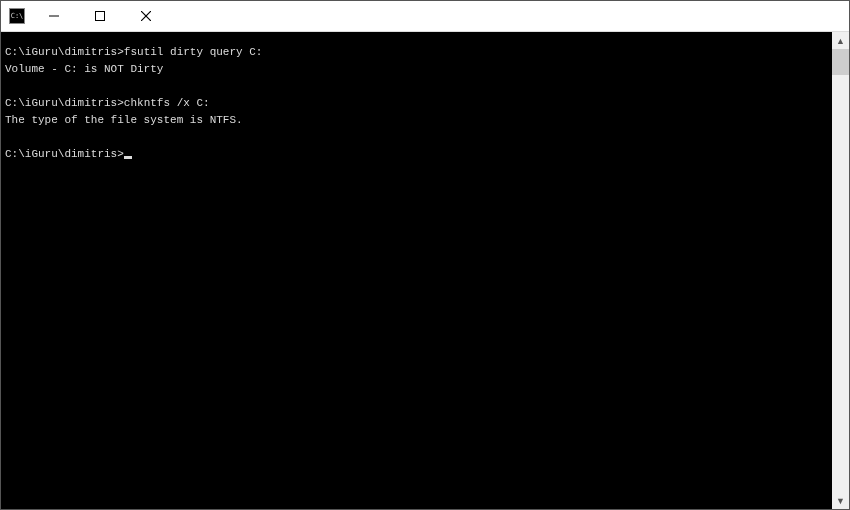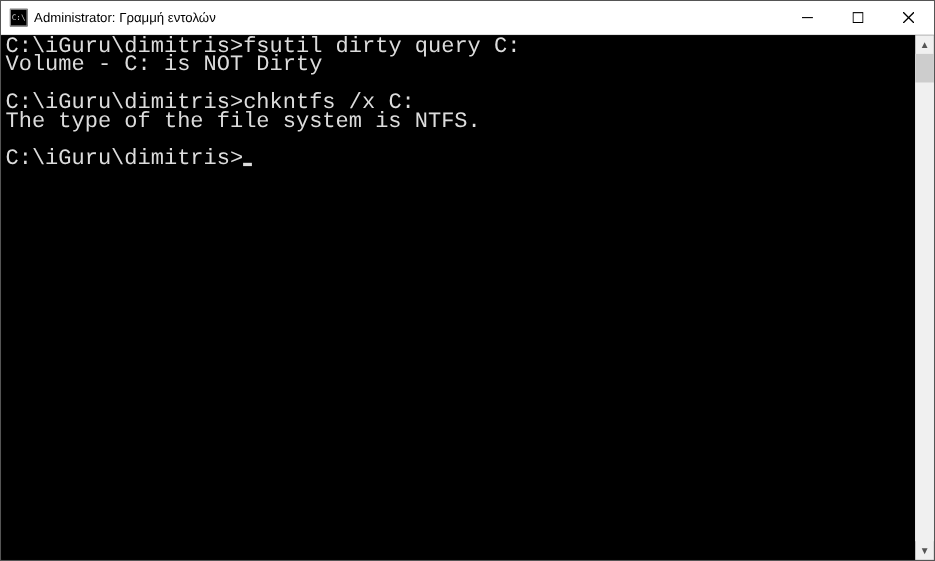--- a/index.html
+++ b/index.html
@@ -68,23 +68,23 @@
     .client-area {
       flex: 1;
       display: flex;
       background: #000;
     }
     .terminal {
       flex: 1;
       background: #000;
       color: #dcdcdc;
       font-family: Consolas, "Courier New", monospace;
-      font-size: 20px;
+      font-size: 11px;
       line-height: 17px;
-      padding: 2px 0 2px 4px;
+      padding: 12px 0 2px 4px;
       white-space: pre;
       overflow: hidden;
     }
     .terminal .line {
       min-height: 17px;
     }
     .cursor {
       display: inline-block;
       width: 8px;
       height: 3px;
@@ -119,21 +119,20 @@
       height: 26px;
       background: #cdcdcd;
     }
   </style>
 </head>
 <body>
 
 <div class="window">
   <div class="titlebar">
     <div class="titlebar-icon">C:\</div>
-    <div class="titlebar-text">Administrator: Γραμμή εντολών</div>
     <div class="window-controls">
       <div class="wc-btn">
         <svg viewBox="0 0 10 10">
             <line x1="0" y1="5" x2="10" y2="5" stroke="#000" stroke-width="1"></line>
           </svg>
       </div>
       <div class="wc-btn">
         <svg viewBox="0 0 10 10">
             <rect x="0.5" y="0.5" width="9" height="9" fill="none" stroke="#000" stroke-width="1"></rect>
           </svg>

